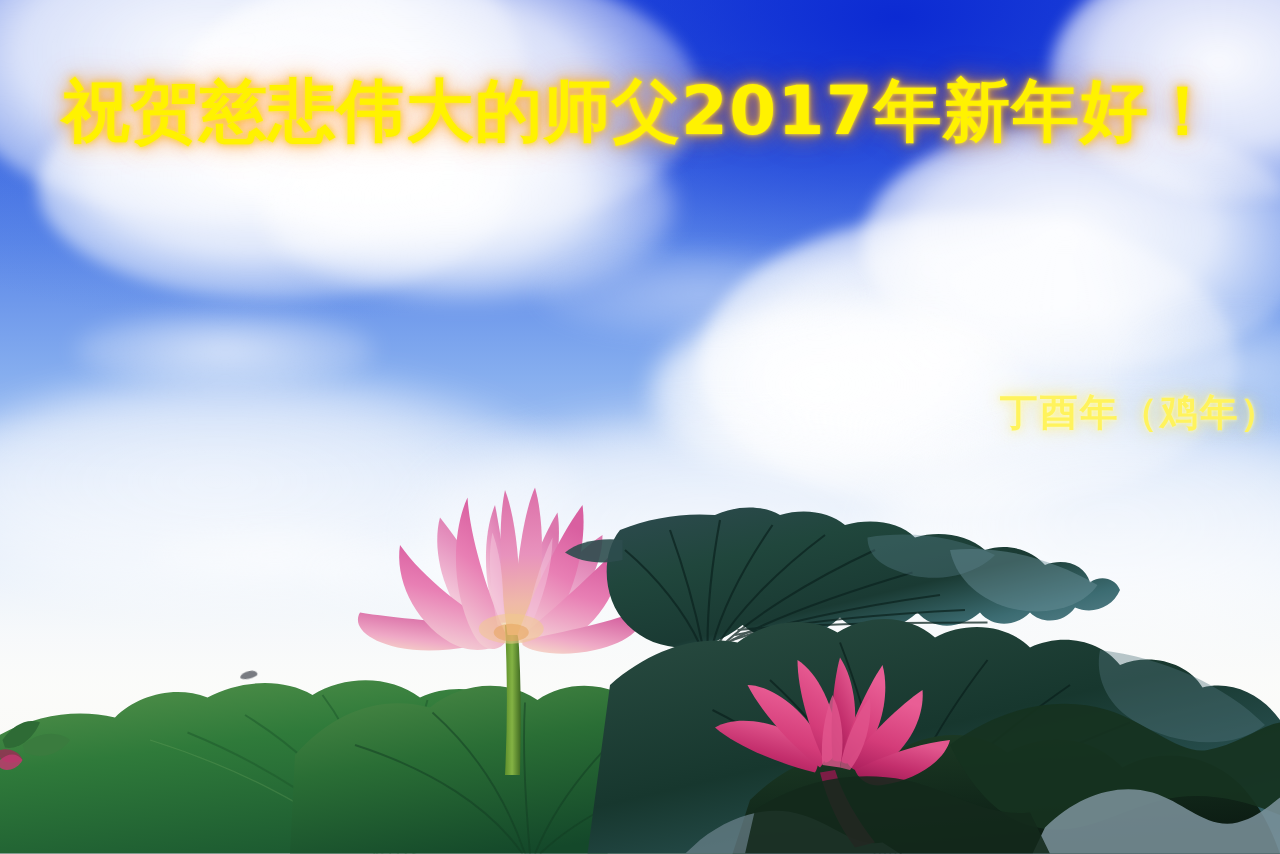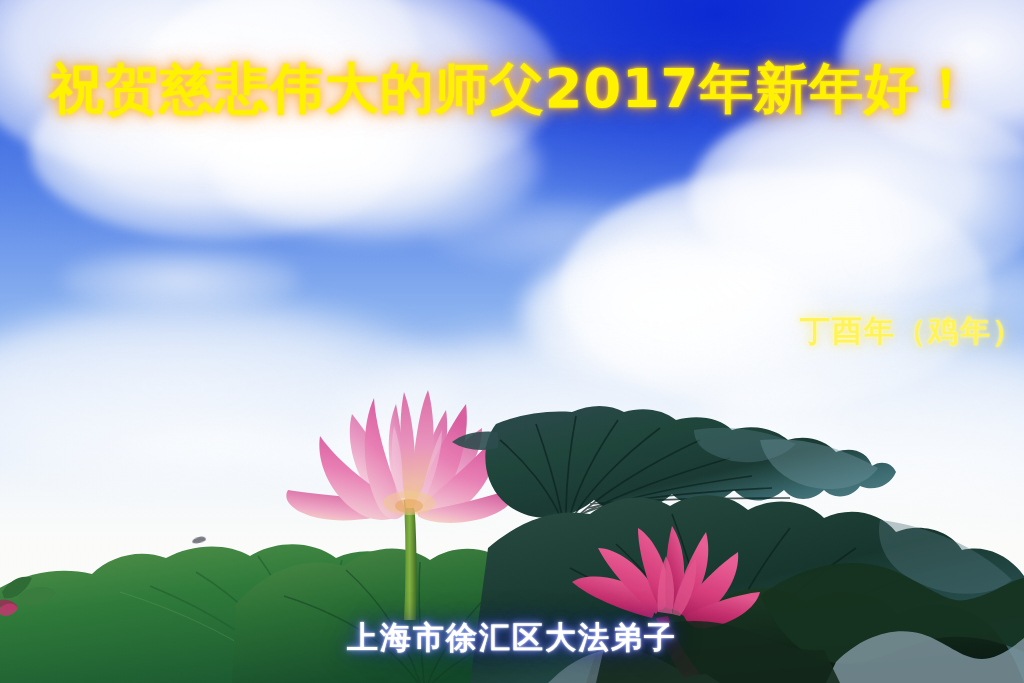--- a/index.html
+++ b/index.html
@@ -461,15 +461,14 @@
       </g>
 
       <g>
         <path d="M0,608 C6,602 14,602 18,608 C14,616 4,618 0,614 Z" fill="#C0396E" opacity="0.85"></path>
       </g>
     </svg>
   </div>
 
   <div class="insect"></div>
 
-  <div class="signature">上海市徐汇区大法弟子</div>
 
 </div>
 
 </body></html>

